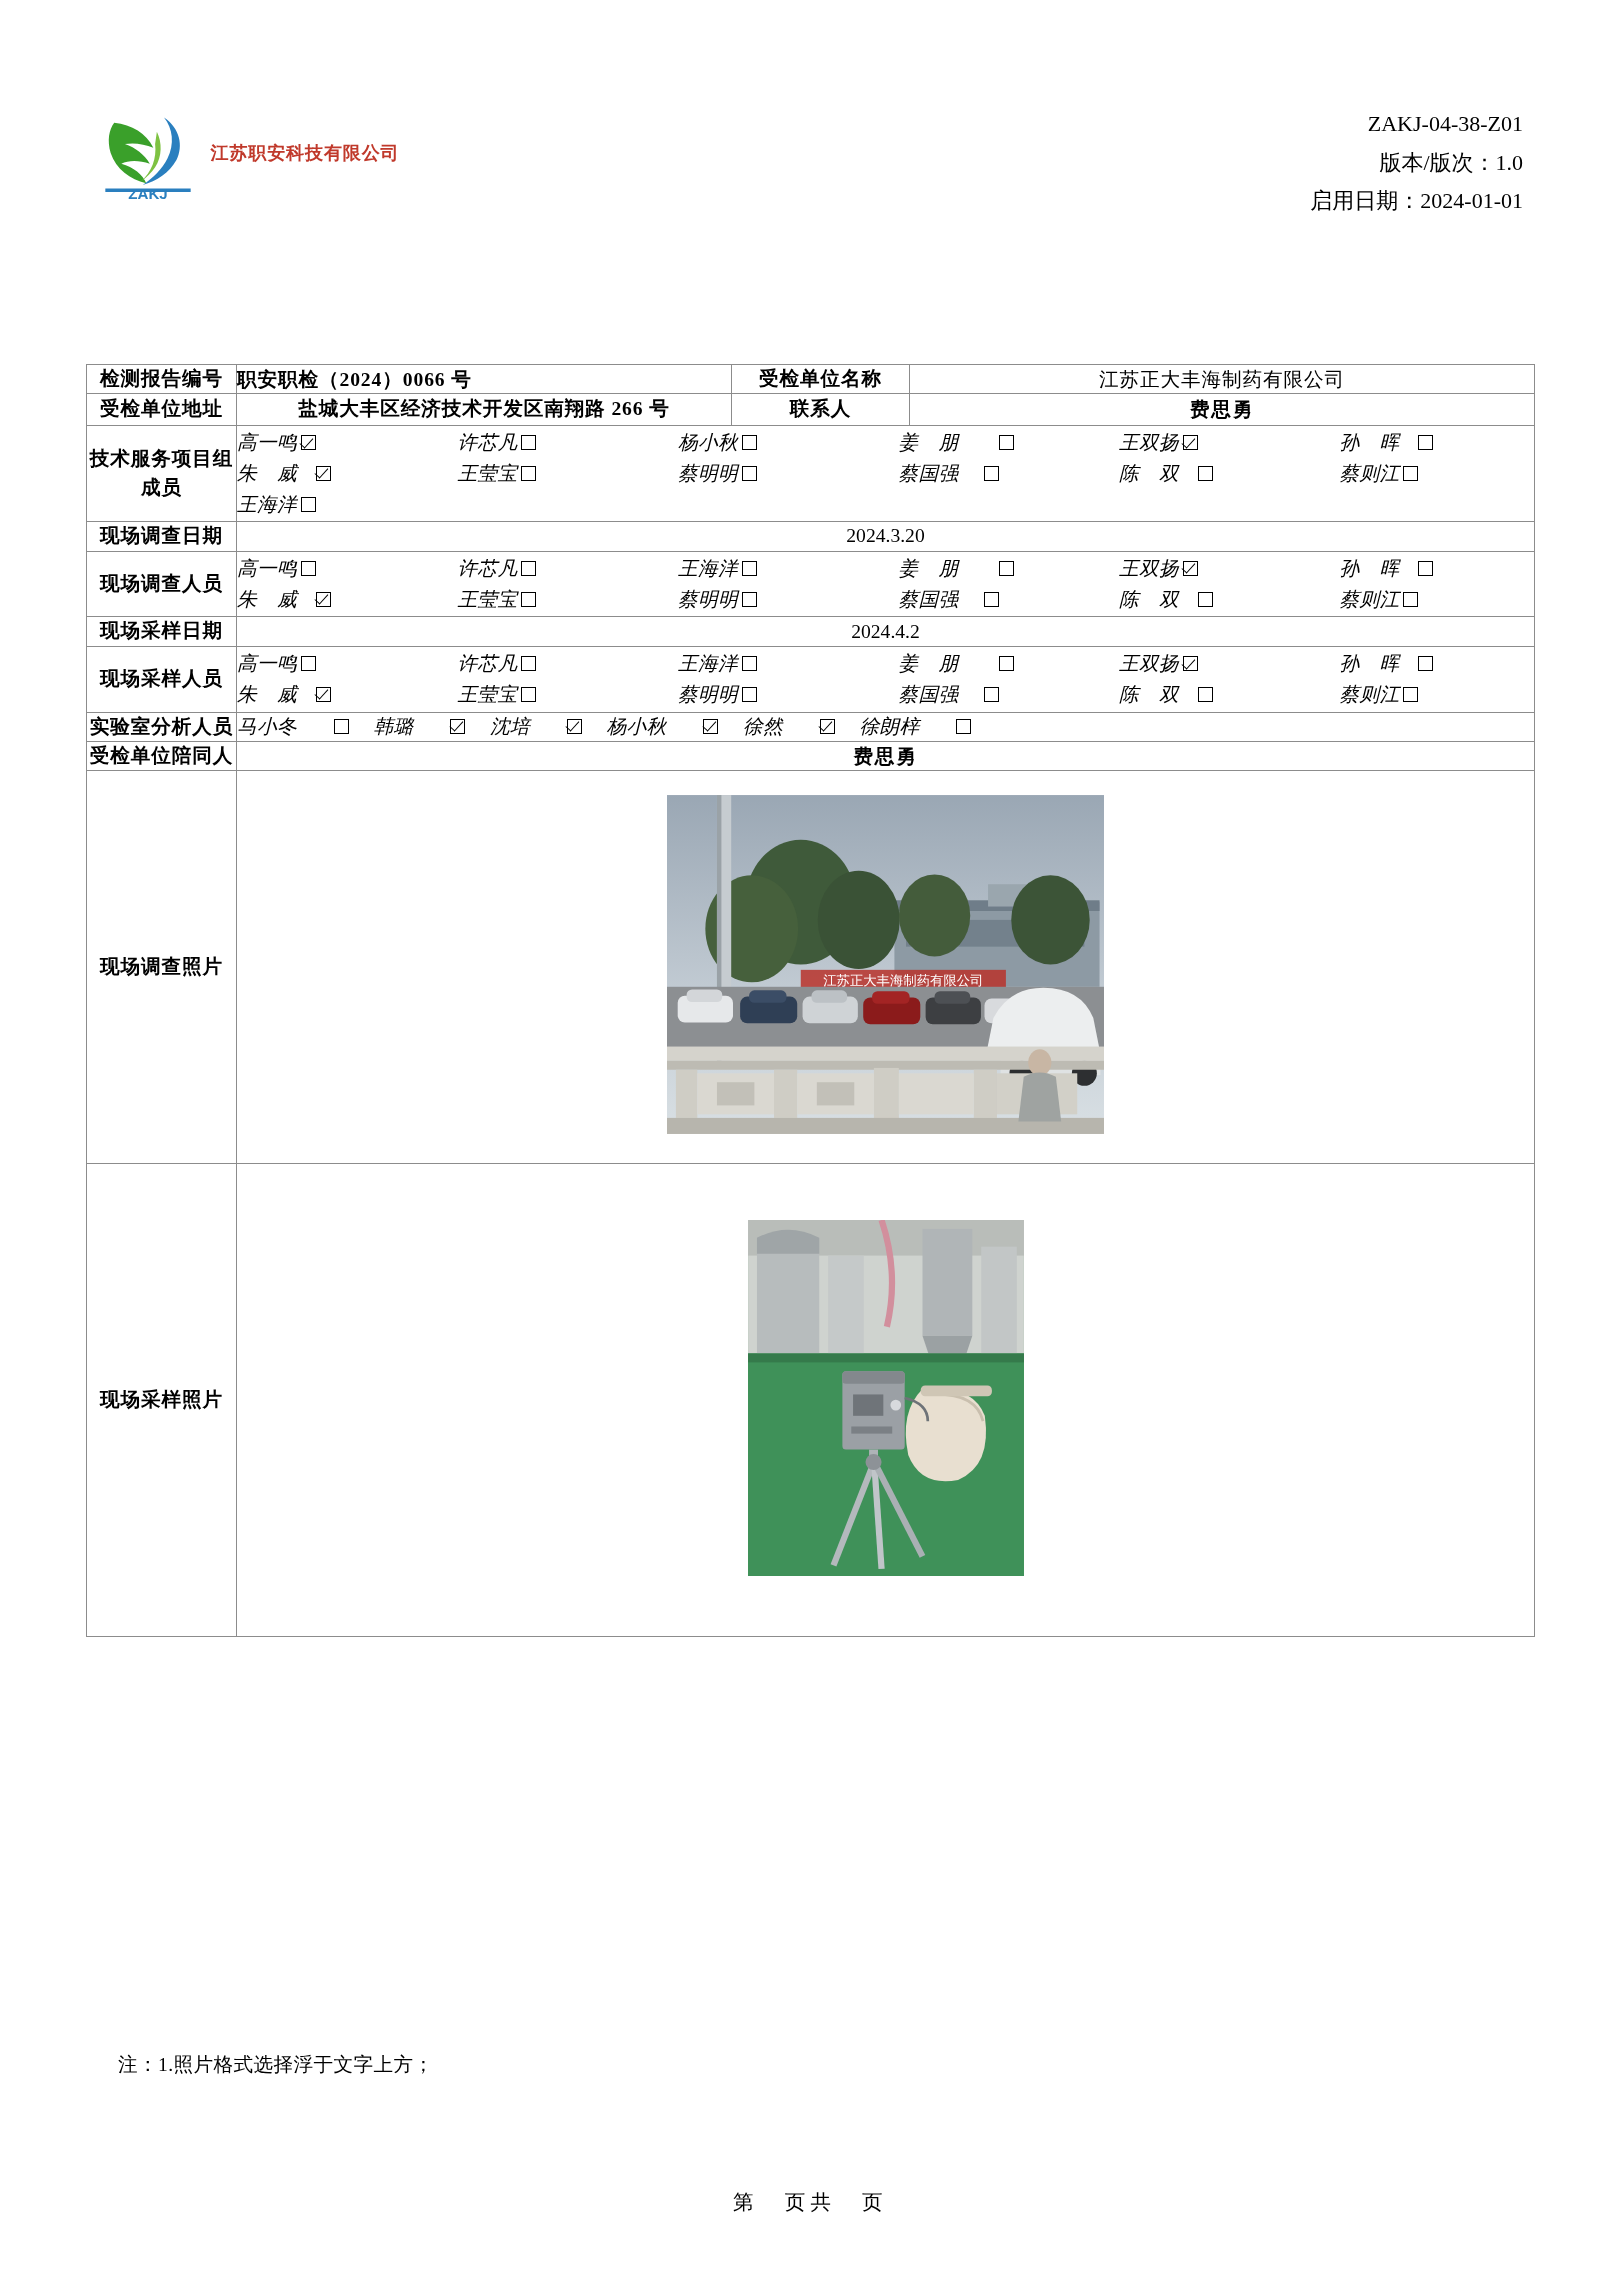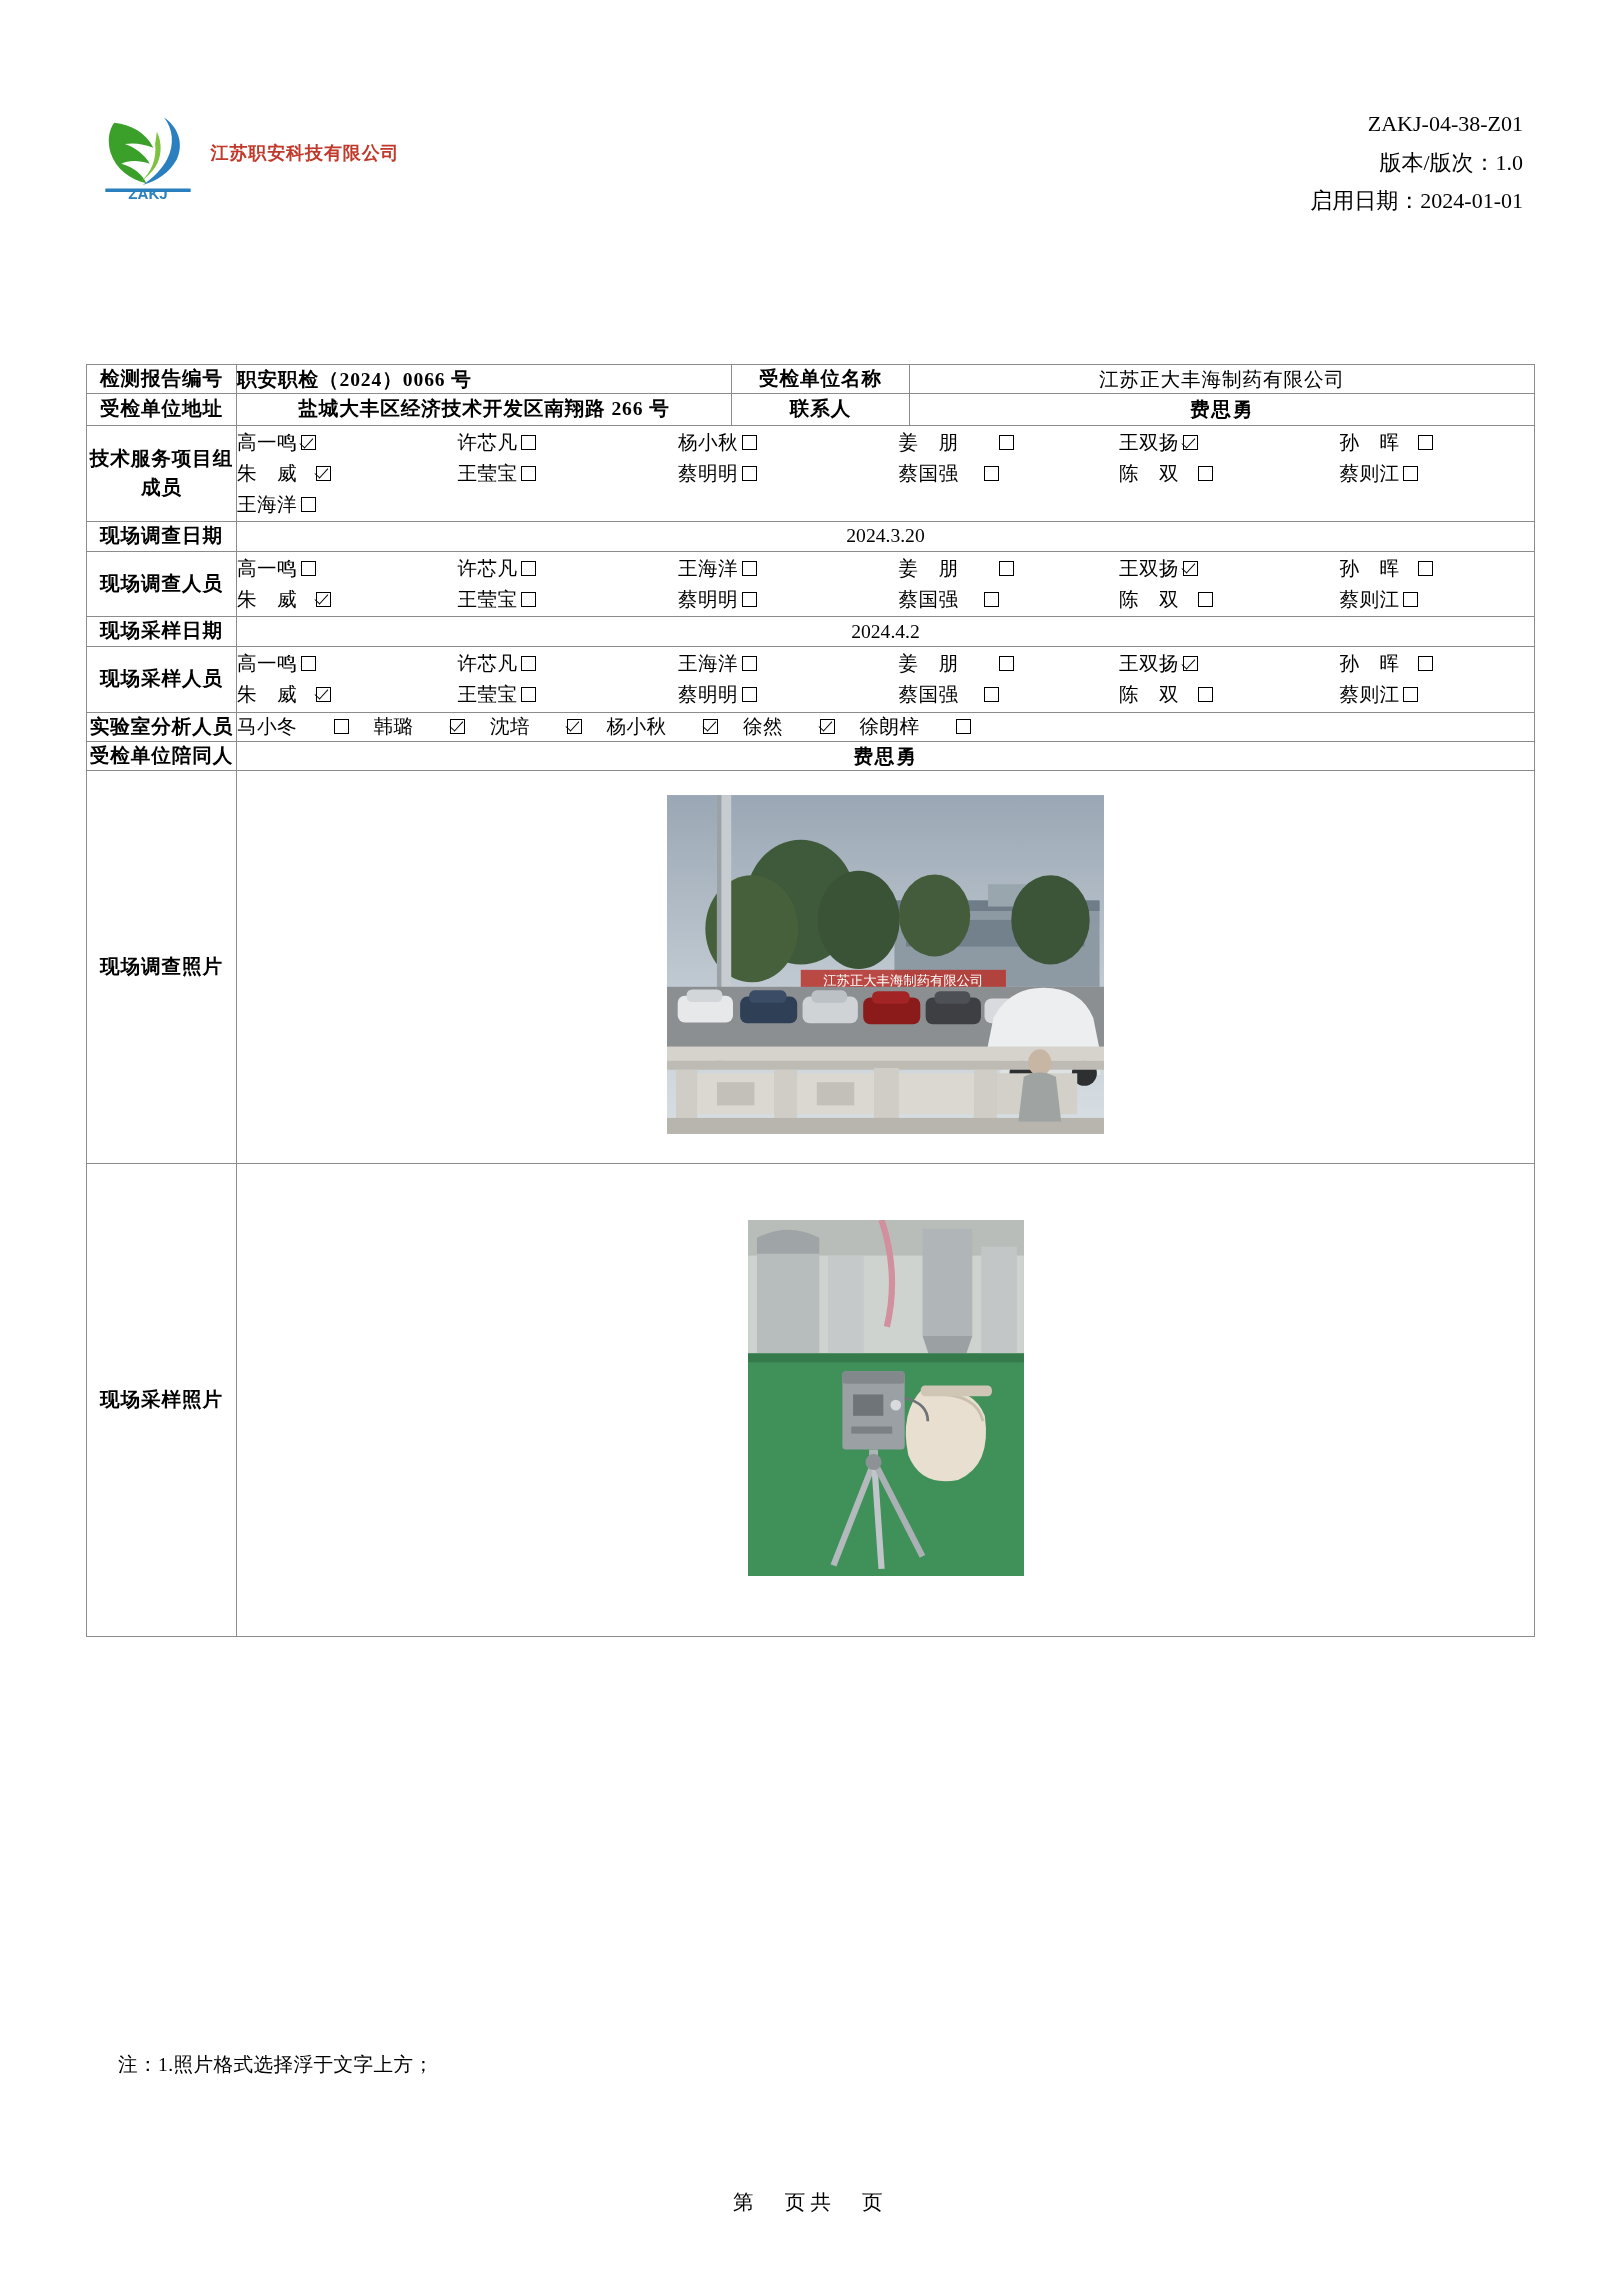--- a/index.html
+++ b/index.html
@@ -153,21 +153,21 @@
     width: 100%;
     margin: 3.6px 0;
   }
   .mcell {
     font-size: 19.6px;
     display: flex;
     align-items: center;
     white-space: nowrap;
     letter-spacing: 0.4px;
   }
-  .mcell .nm { display: inline-block; }
+  .mcell .nm { display: inline-block; font-style: italic; }
   .box {
     display: inline-block;
     width: 15px;
     height: 15px;
     border: 1.2px solid #000;
     margin-left: 3.6px;
     position: relative;
     box-sizing: border-box;
   }
   .box.checked::after {

